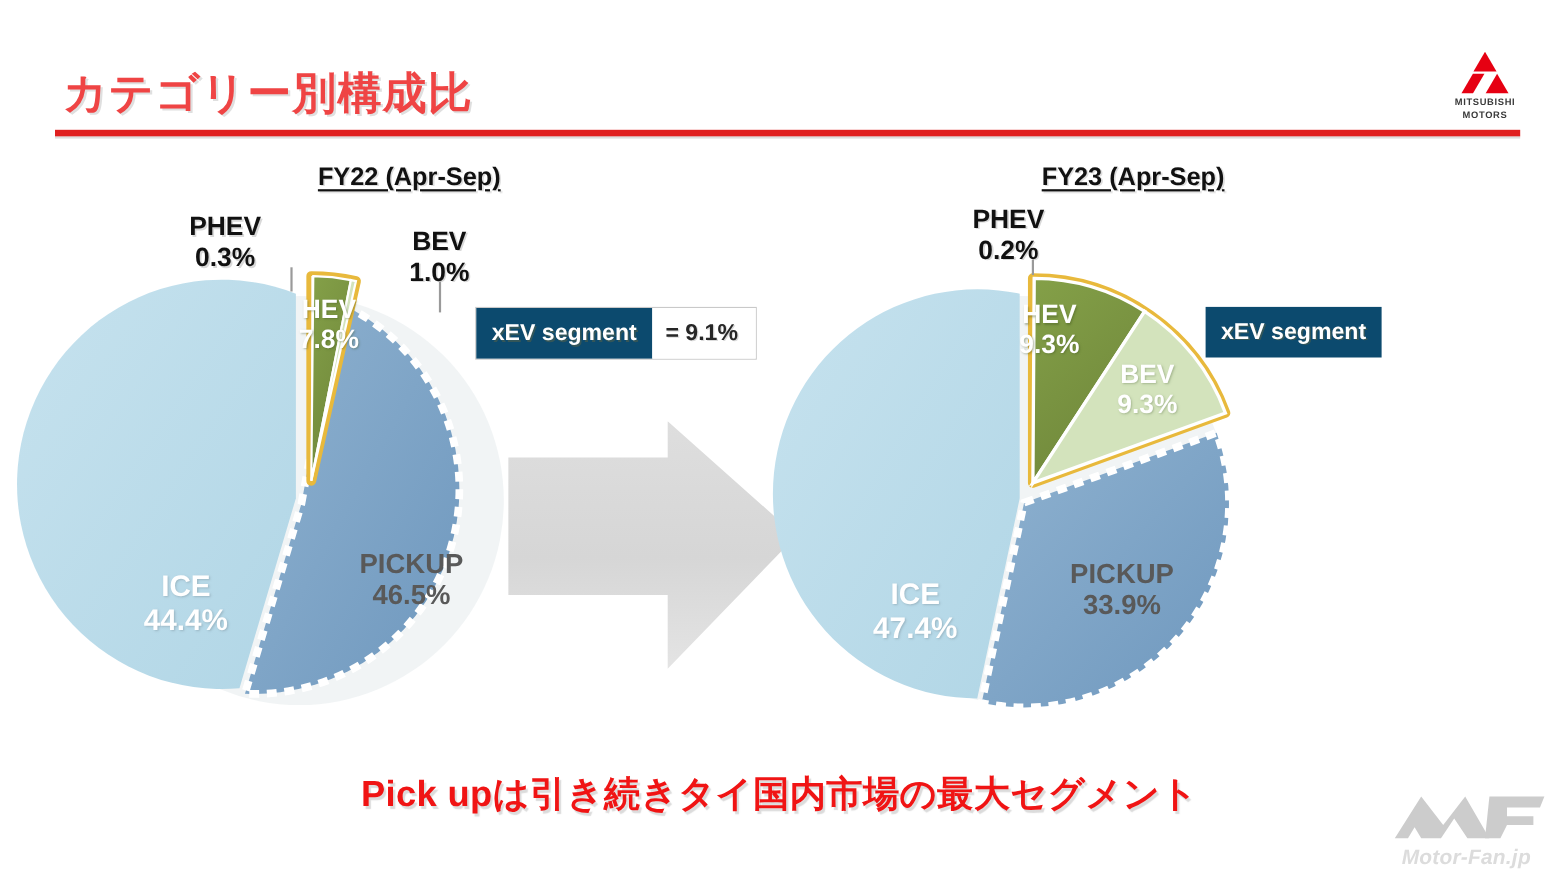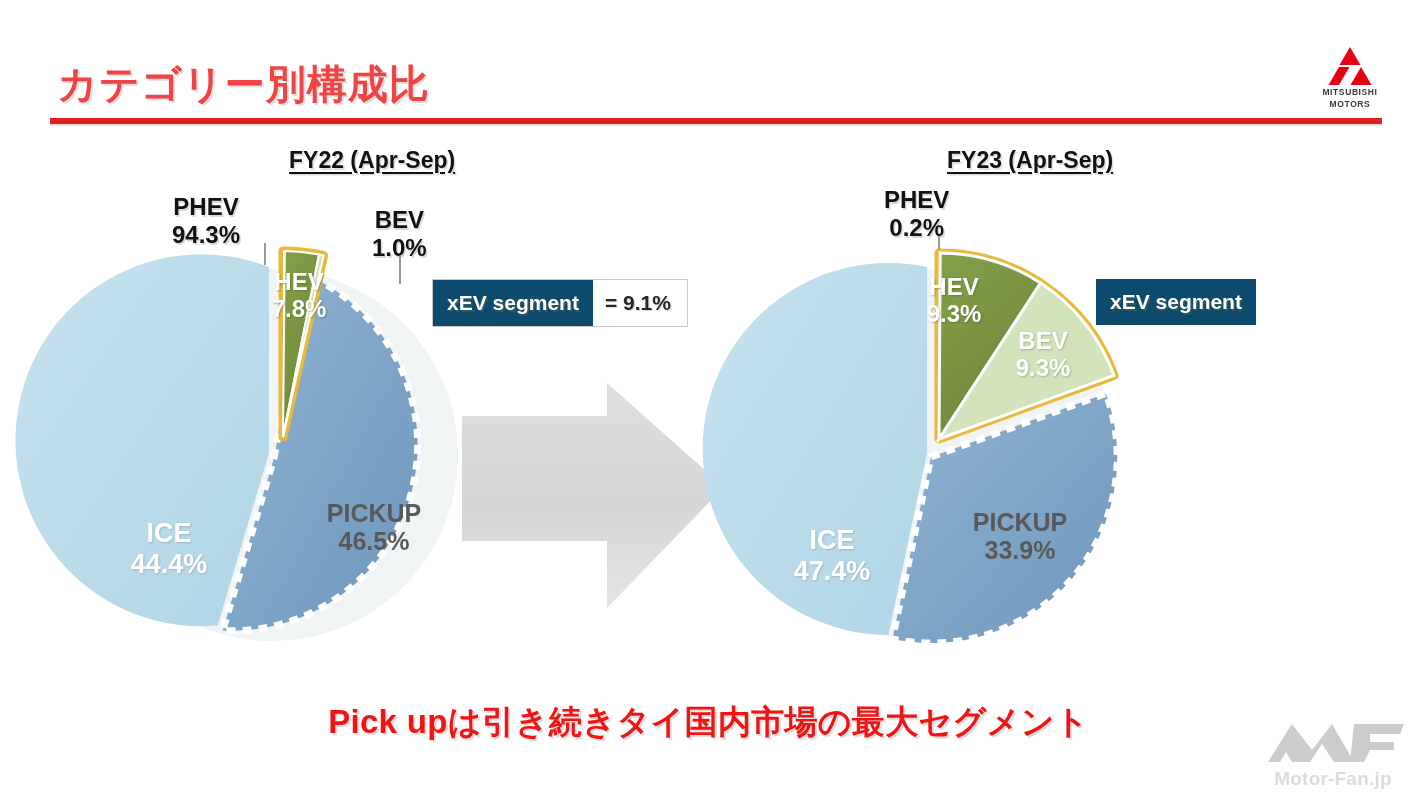--- a/index.html
+++ b/index.html
@@ -170,20 +170,21 @@
   
   #watermark { position: absolute; left: 1258px; top: 716px; width: 150px; height: 76px; opacity: 0.85; }
   #watermark .wm-text {
     display: block;
     text-align: center;
     font-size: 19px;
     font-weight: bold;
     color: #d6d6d6;
     letter-spacing: 0.2px;
     margin-top: -4px;
+    font-style: italic;
   }
 </style>
 </head>
 <body>
 
 <div id="slide-title">カテゴリー別構成比</div>
 <div id="title-rule"></div>
 
 <div id="brand-logo">
   <svg class="logo-mark" width="54" height="40" viewBox="0 0 54 40">
@@ -244,21 +245,21 @@
     <span class="lbl-val">46.5%</span>
   </div>
   <div class="slice-label label-hev" style="left:188px; top:25px; width:94px;">
     <span class="lbl-name">HEV</span>
     <span class="lbl-val">7.8%</span>
   </div>
 </div>
 
 <div class="callout" style="left:172px; top:193px;">
   <span>PHEV</span>
-  <span>94.3%</span>
+  <span>0.3%</span>
 </div>
 <div class="leader" style="left:264px; top:243px; height:22px;"></div>
 
 <div class="callout" style="left:372px; top:206px;">
   <span>BEV</span>
   <span>1.0%</span>
 </div>
 <div class="leader" style="left:399px; top:256px; height:28px;"></div>
 
 <div class="xev-badge boxed" style="left:432px; top:279px;">

